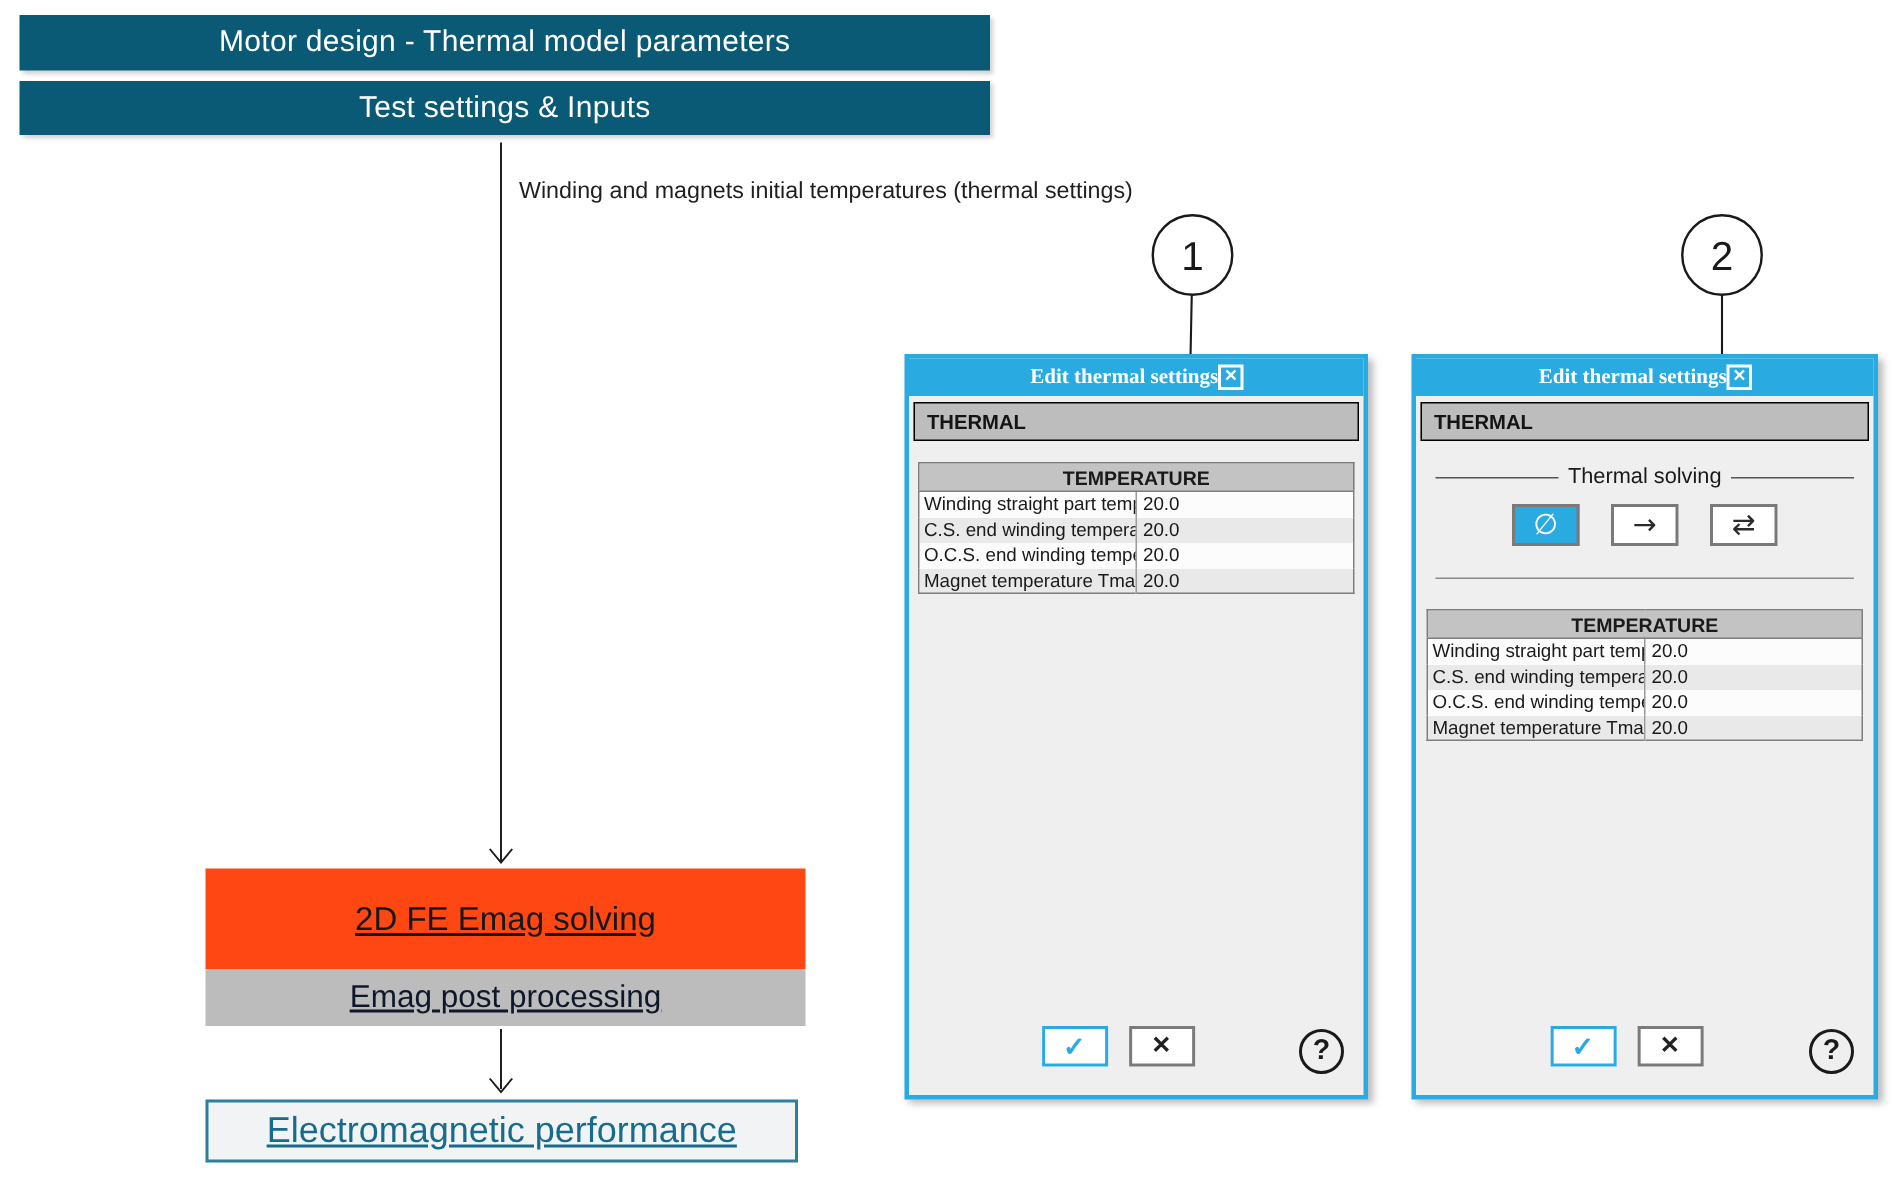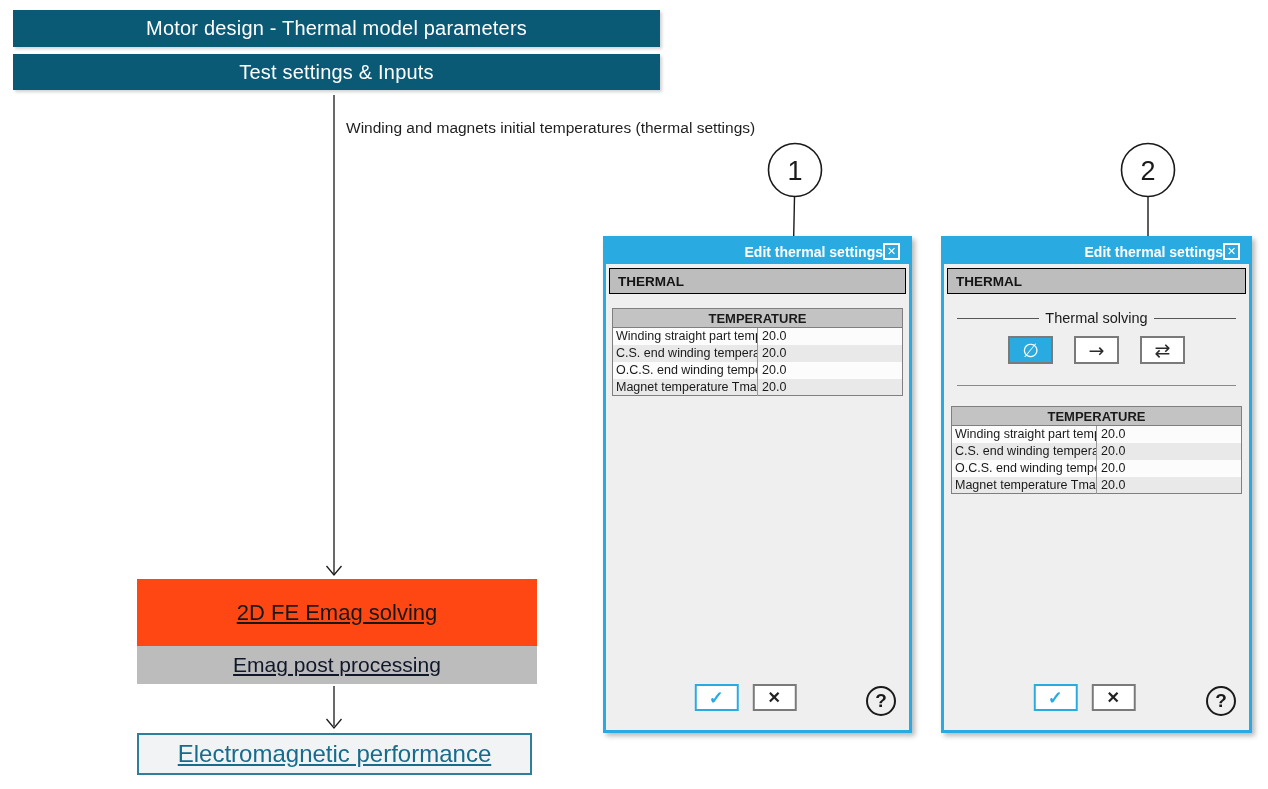--- a/index.html
+++ b/index.html
@@ -33,21 +33,21 @@
   
   svg.overlay{position:absolute;left:0;top:0;width:1268px;height:789px;pointer-events:none;}
   svg .stroke{stroke:#1a1a1a;fill:none;}
   svg text{font-family:"Liberation Sans","DejaVu Sans",sans-serif;font-size:27px;fill:#1a1a1a;}
 
   
   .dialog{position:absolute;top:236px;height:497px;background:var(--c-dialog-bg);
     border:3px solid var(--c-accent);box-shadow:3px 3px 5px rgba(0,0,0,.28);}
   .dialog.d1{left:603px;width:309px;}
   .dialog.d2{left:941px;width:311px;}
-  .titlebar{height:25px;background:var(--c-accent);display:flex;align-items:center;justify-content:flex-end;padding:0 9px 0 10px;}
+  .titlebar{height:25px;background:var(--c-accent);display:flex;align-items:center;justify-content:center;padding:0 9px 0 10px;font-family:Liberation Serif, serif;}
   .titlebar .title{color:#fff;font-weight:bold;font-size:14px;}
   .closebox{width:17px;height:17px;border:2px solid #fff;color:#fff;font-size:11px;font-weight:bold;
     display:flex;align-items:center;justify-content:center;cursor:default;line-height:1;}
   .dlg-body{position:relative;height:calc(100% - 25px);padding:4px 3px;}
   .section-bar{height:26px;background:var(--c-section);border:1px solid #000000;
     font-weight:bold;font-size:13.5px;color:#141414;display:flex;align-items:center;padding-left:8px;}
 
   .temp-table{width:291px;margin:14px auto 0;border-collapse:collapse;background:var(--c-row);
     border:1px solid var(--c-border);table-layout:fixed;}
   .temp-table th{height:19px;background:var(--c-table-head);font-size:13px;font-weight:bold;

